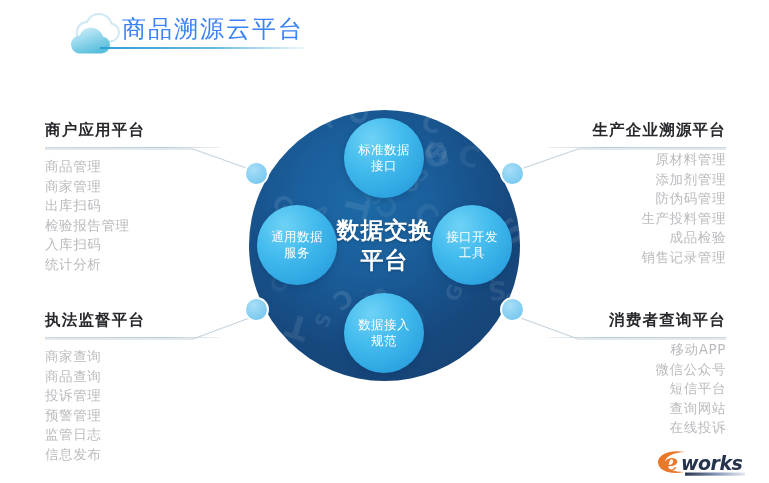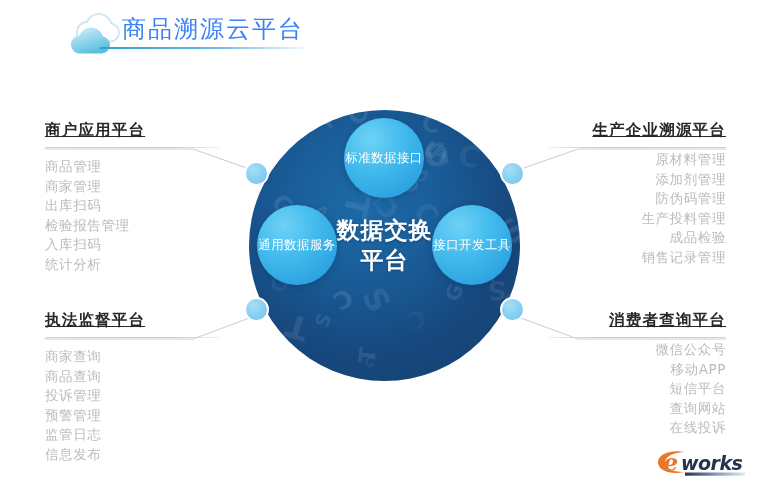--- a/index.html
+++ b/index.html
@@ -78,21 +78,21 @@
     letter-spacing: 1px;
     line-height: 1.28;
     text-align: center;
     text-shadow: 0 1px 3px rgba(0,0,0,0.25);
   }
 
   .bubble {
     position: absolute;
     border-radius: 50%;
     display: flex;
-    flex-direction: row;
+    flex-direction: column;
     align-items: center;
     justify-content: center;
     text-align: center;
     color: #ffffff;
     font-size: 12.5px;
     line-height: 1.32;
     letter-spacing: 0.4px;
     background: radial-gradient(circle at 34% 26%, #6fd2f5 0%, #44bcee 38%, #2ca3e0 78%, #1f93d4 100%);
     box-shadow: 0 2px 7px rgba(10,50,90,0.32);
   }
@@ -124,21 +124,20 @@
   }
 
   
   .panel { position: absolute; }
   .panel-title {
     font-size: 15.5px;
     color: #27282c;
     font-weight: 600;
     letter-spacing: 1.2px;
     white-space: nowrap;
-    text-decoration: underline;
   }
   .panel-rule {
     height: 1px;
     margin-top: 6px;
   }
   .panel-list {
     margin: 0; padding: 0;
     list-style: none;
   }
   .panel-list li {
@@ -260,20 +259,24 @@
     <span>接口</span>
   </div>
   <div class="bubble" id="bubble-left">
     <span>通用数据</span>
     <span>服务</span>
   </div>
   <div class="bubble" id="bubble-right">
     <span>接口开发</span>
     <span>工具</span>
   </div>
+  <div class="bubble" id="bubble-bottom">
+    <span>数据接入</span>
+    <span>规范</span>
+  </div>
 </div>
 
 <div class="node-dot" id="dot-tl"></div>
 <div class="node-dot" id="dot-tr"></div>
 <div class="node-dot" id="dot-bl"></div>
 <div class="node-dot" id="dot-br"></div>
 
 <div class="panel left" id="panel-merchant">
   <div class="panel-title">商户应用平台</div>
   <div class="panel-rule"></div>
@@ -310,22 +313,22 @@
       <li>生产投料管理</li>
       <li>成品检验</li>
       <li>销售记录管理</li>
     </ul>
 </div>
 
 <div class="panel right" id="panel-consumer">
   <div class="panel-title">消费者查询平台</div>
   <div class="panel-rule"></div>
   <ul class="panel-list">
+      <li>移动APP</li>
       <li>微信公众号</li>
-      <li>移动APP</li>
       <li>短信平台</li>
       <li>查询网站</li>
       <li>在线投诉</li>
     </ul>
 </div>
 
 <svg id="logo" viewBox="0 0 104 32">
 
   <path d="M30 5 C14 2 2 8 3 16 C4 24 16 28 29 25 C20 25 10 22 10 15.5 C10 9 19 5.5 30 5 z" fill="#e8792a"></path>
   <text x="8" y="24" font-family="'DejaVu Serif','Liberation Serif',serif" font-size="24" font-style="italic" font-weight="bold" fill="#e8792a">e</text>

